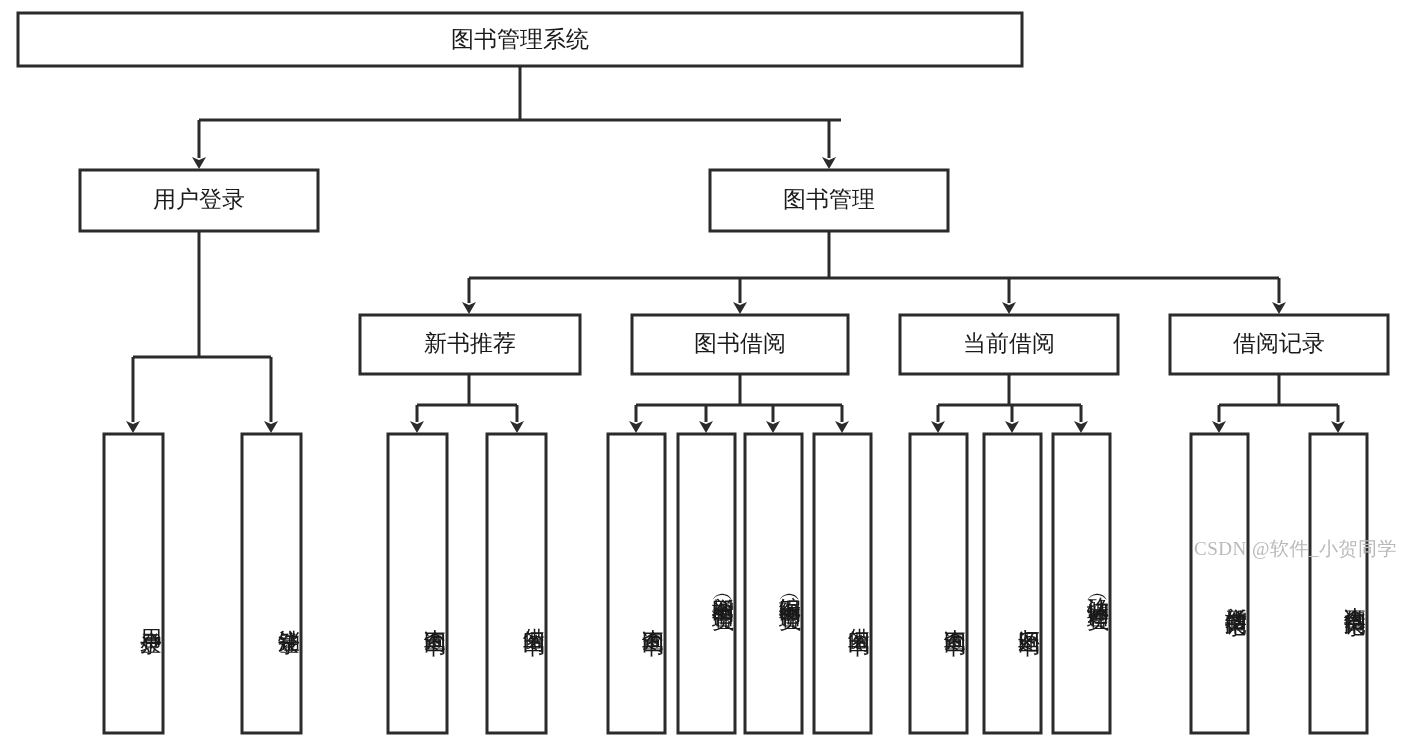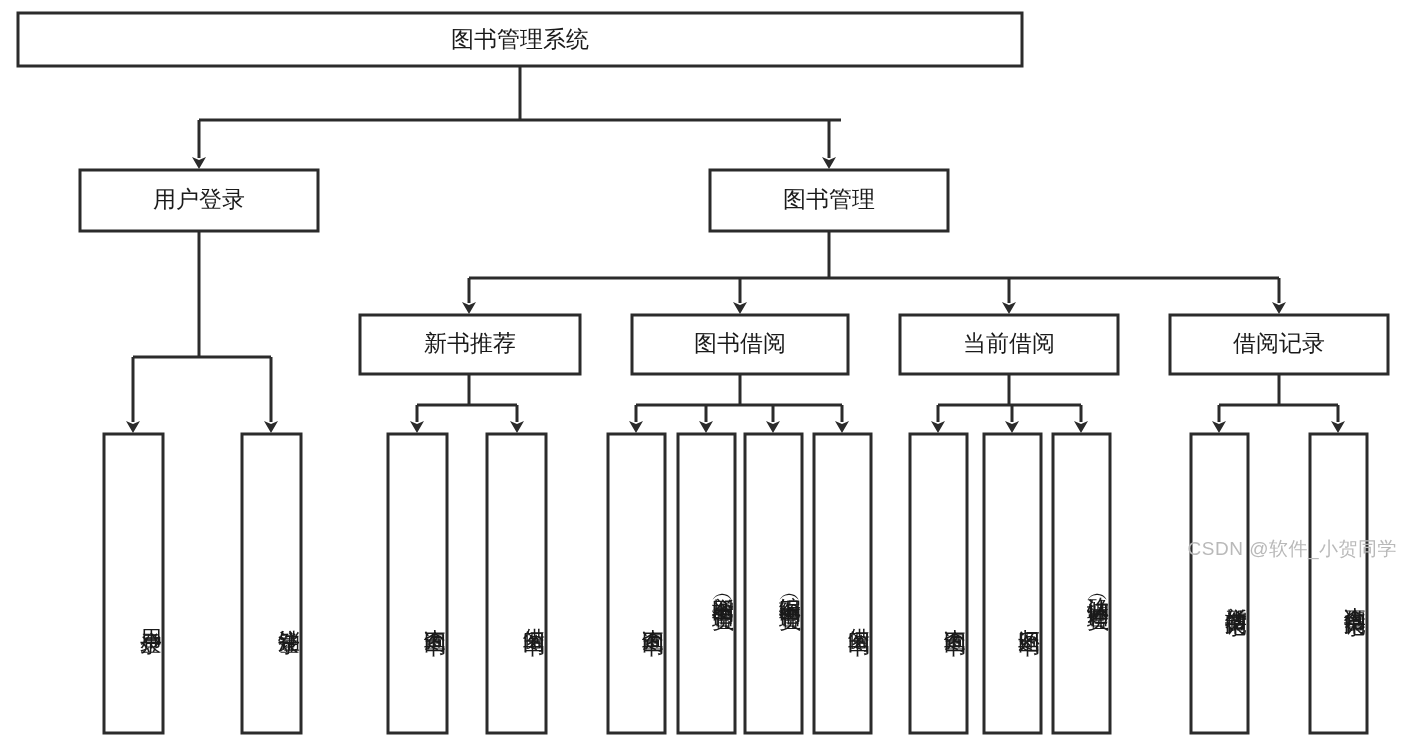--- a/index.html
+++ b/index.html
@@ -58,21 +58,21 @@
     line-height: 1.08;
     color: #1a1a1a;
     letter-spacing: 2px;
     white-space: nowrap;
     pointer-events: none;
   }
   .watermark {
     position: absolute;
     right: 8px;
     bottom: 6px;
-    font-family: Liberation Sans, sans-serif;
+    font-family: Liberation Serif, serif;
     font-size: 19px;
     color: #b9b9b9;
     letter-spacing: 0.5px;
     white-space: nowrap;
   }
 </style>
 </head>
 <body>
 
 <div id="diagram-root">

